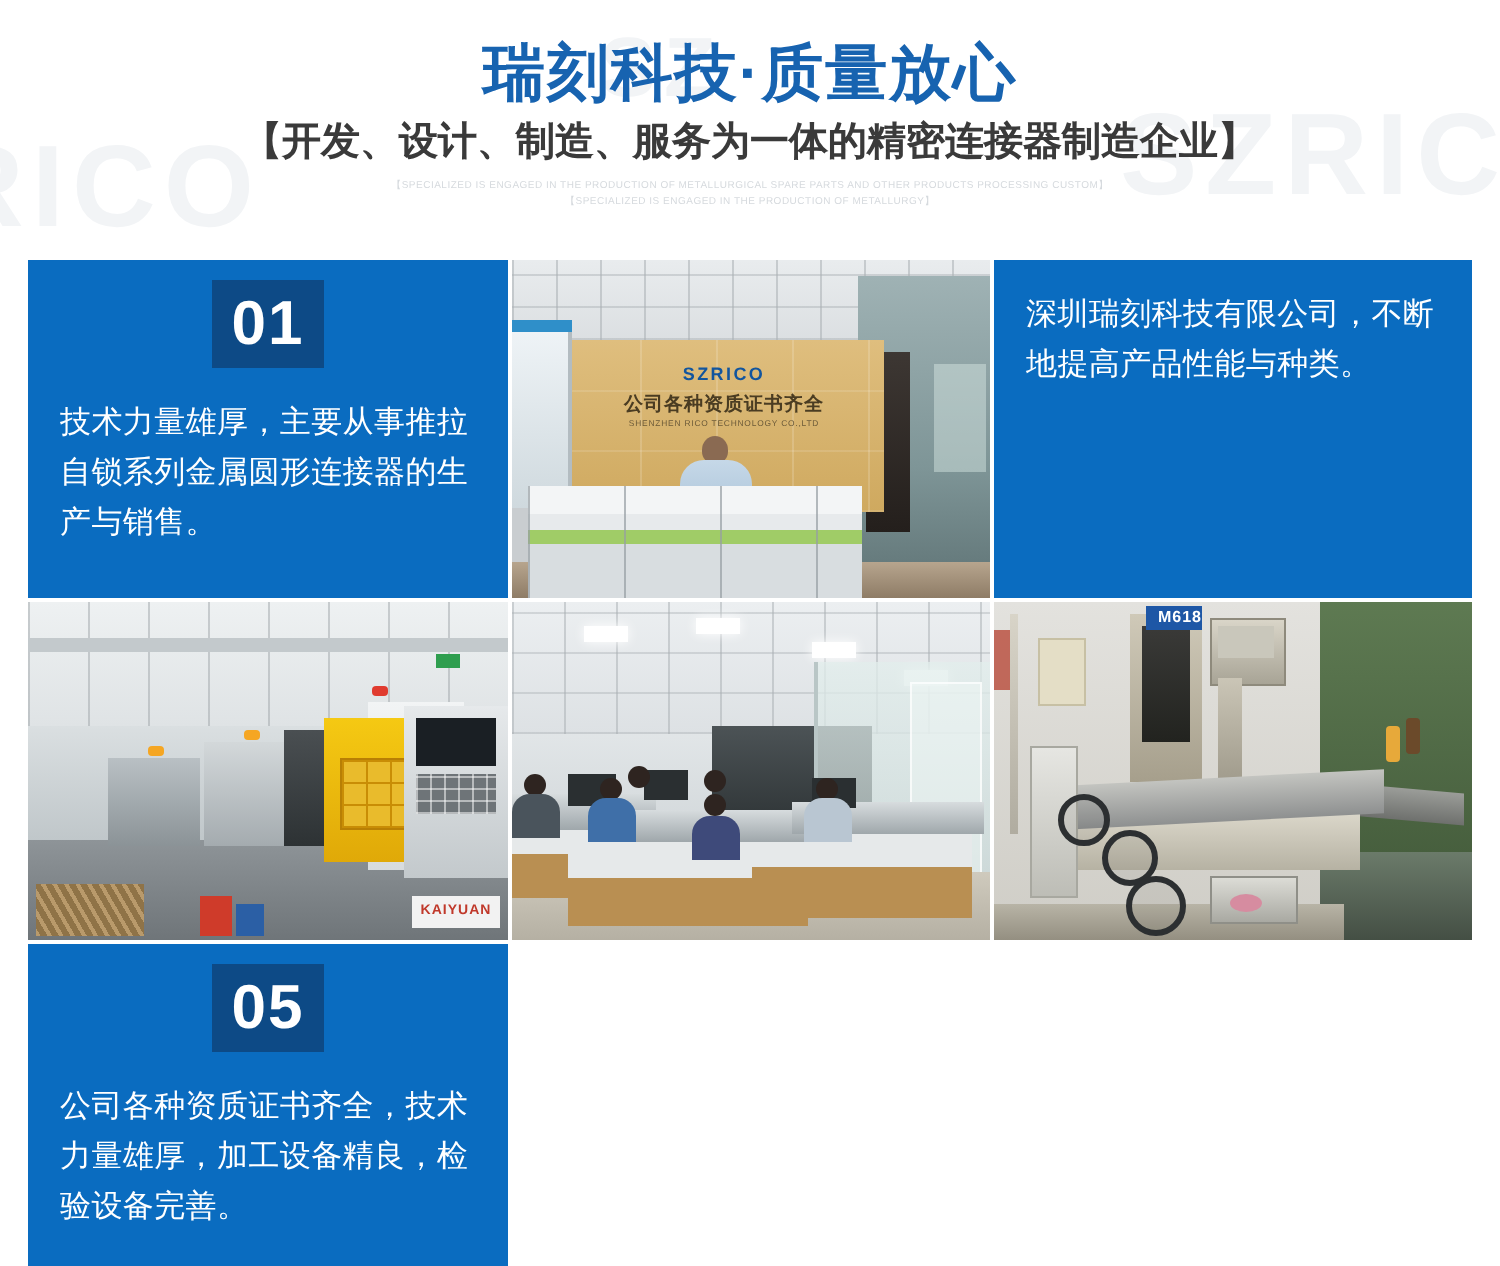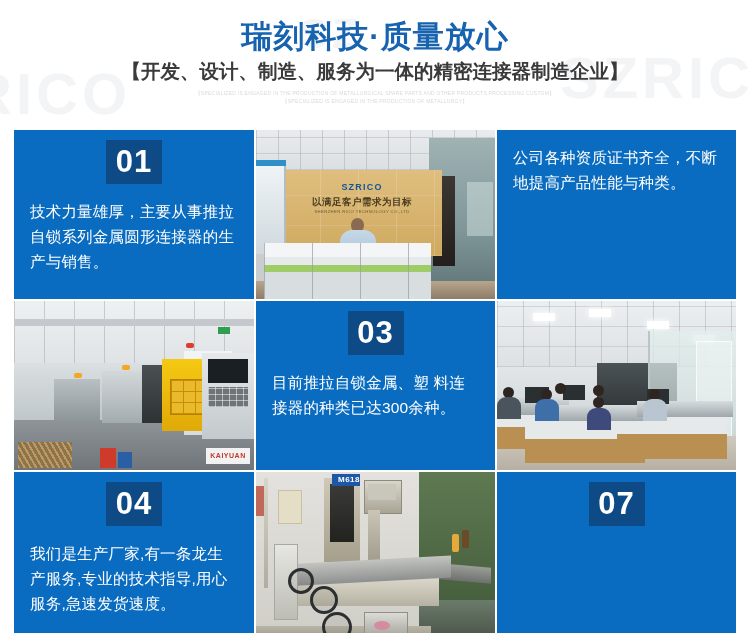--- a/index.html
+++ b/index.html
@@ -456,31 +456,31 @@
 
   <div class="cell photo">
     <div class="ph-layer rec-ceiling"></div>
     <div class="ph-layer rec-rightwall"></div>
     <div class="ph-layer rec-door"></div>
     <div class="ph-layer rec-glassref"></div>
     <div class="ph-layer rec-wall"></div>
     <div class="ph-layer rec-blue"></div>
     <div class="ph-layer rec-window"></div>
     <div class="ph-layer rec-logo">SZRICO</div>
-    <div class="ph-layer rec-cn">以满足客户需求为目标</div>
+    <div class="ph-layer rec-cn">公司各种资质证书齐全</div>
     <div class="ph-layer rec-en">SHENZHEN RICO TECHNOLOGY CO.,LTD</div>
     <div class="ph-layer rec-person-head"></div>
     <div class="ph-layer rec-person-body"></div>
     <div class="ph-layer rec-floor"></div>
     <div class="ph-layer rec-counter"></div>
     <div class="ph-layer rec-counter-lines"></div>
   </div>
 
   <div class="cell cell-text">
-    <div class="cell-body">公司各种资质证书齐全，不断地提高产品性能与种类。</div>
+    <div class="cell-body">深圳瑞刻科技有限公司，不断地提高产品性能与种类。</div>
   </div>
 
   <div class="cell photo">
     <div class="ph-layer cnc-back"></div>
     <div class="ph-layer cnc-ceiling"></div>
     <div class="ph-layer cnc-beam"></div>
     <div class="ph-layer cnc-greenexit"></div>
     <div class="ph-layer cnc-floor"></div>
     <div class="ph-layer cnc-m1"></div>
     <div class="ph-layer cnc-m2"></div>
@@ -493,24 +493,20 @@
     <div class="ph-layer cnc-keys"></div>
     <div class="ph-layer cnc-lamp" style="left:60px;top:72px;"></div>
     <div class="ph-layer cnc-lamp" style="left:108px;top:64px;"></div>
     <div class="ph-layer cnc-lamp" style="left:172px;top:42px;background:#e03b2f;"></div>
     <div class="ph-layer cnc-wood"></div>
     <div class="ph-layer cnc-bin"></div>
     <div class="ph-layer cnc-bin2"></div>
     <div class="ph-layer cnc-v">KAIYUAN</div>
   </div>
 
-  <div class="cell cell-text">
-    <div class="badge">03</div>
-    <div class="cell-body">目前推拉自锁金属、塑 料连接器的种类已达300余种。</div>
-  </div>
 
   <div class="cell photo">
     <div class="ph-layer off-wall"></div>
     <div class="ph-layer off-ceiling"></div>
     <div class="off-light" style="left:36px;top:12px;"></div>
     <div class="off-light" style="left:92px;top:8px;"></div>
     <div class="off-light" style="left:150px;top:20px;"></div>
     <div class="off-light" style="left:196px;top:34px;"></div>
     <div class="ph-layer off-dark"></div>
     <div class="ph-layer off-glass"></div>
@@ -533,24 +529,20 @@
     <div class="off-p-head" style="left:44px;top:88px;"></div>
     <div class="off-p-body" style="left:38px;top:98px;background:#3f6fa8;"></div>
     <div class="off-p-head" style="left:96px;top:96px;"></div>
     <div class="off-p-body" style="left:90px;top:107px;background:#3e4a7a;"></div>
     <div class="off-p-head" style="left:152px;top:88px;"></div>
     <div class="off-p-body" style="left:146px;top:98px;background:#b9c6d2;"></div>
     <div class="off-p-head" style="left:58px;top:82px;"></div>
     <div class="off-p-head" style="left:96px;top:84px;"></div>
   </div>
 
-  <div class="cell cell-text">
-    <div class="badge">04</div>
-    <div class="cell-body">我们是生产厂家,有一条龙生产服务,专业的技术指导,用心服务,急速发货速度。</div>
-  </div>
 
   <div class="cell photo">
     <div class="ph-layer gr-wall"></div>
     <div class="ph-layer gr-red"></div>
     <div class="ph-layer gr-rightm"></div>
     <div class="ph-layer gr-rightm2"></div>
     <div class="ph-layer gr-paper"></div>
     <div class="ph-layer gr-pipe"></div>
     <div class="ph-layer gr-col"></div>
     <div class="ph-layer gr-colin"></div>
@@ -566,16 +558,17 @@
     <div class="gr-wheel" style="left:32px;top:96px;width:20px;height:20px;"></div>
     <div class="gr-wheel" style="left:54px;top:114px;width:22px;height:22px;"></div>
     <div class="gr-wheel" style="left:66px;bottom:2px;width:24px;height:24px;"></div>
     <div class="ph-layer gr-tray"></div>
     <div class="ph-layer gr-disc"></div>
     <div class="gr-bottle" style="left:196px;top:62px;background:#e7a93a;"></div>
     <div class="gr-bottle" style="left:206px;top:58px;background:#6b4a2a;"></div>
   </div>
 
   <div class="cell cell-text">
-    <div class="badge">07</div>
+    <div class="badge">05</div>
+    <div class="cell-body">公司各种资质证书齐全，技术力量雄厚，加工设备精良，检验设备完善。</div>
   </div>
 
 </div>
 
 </body></html>

